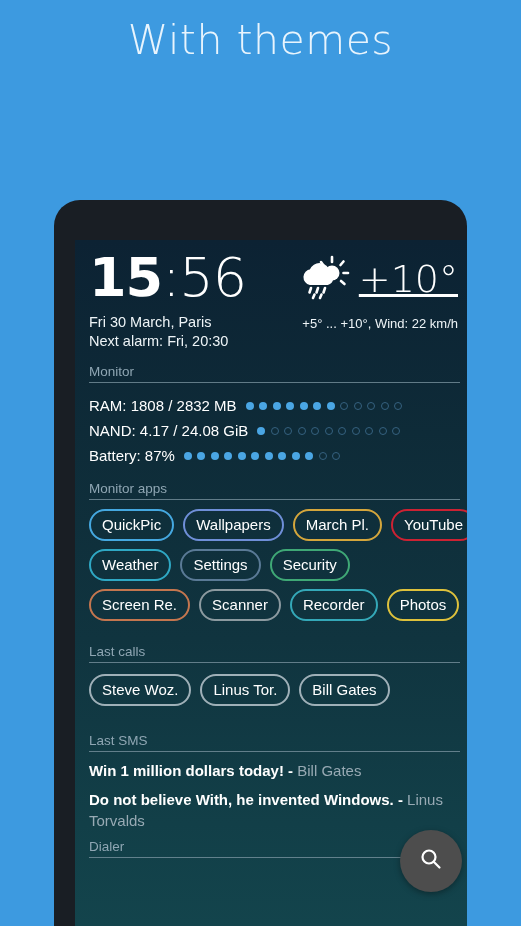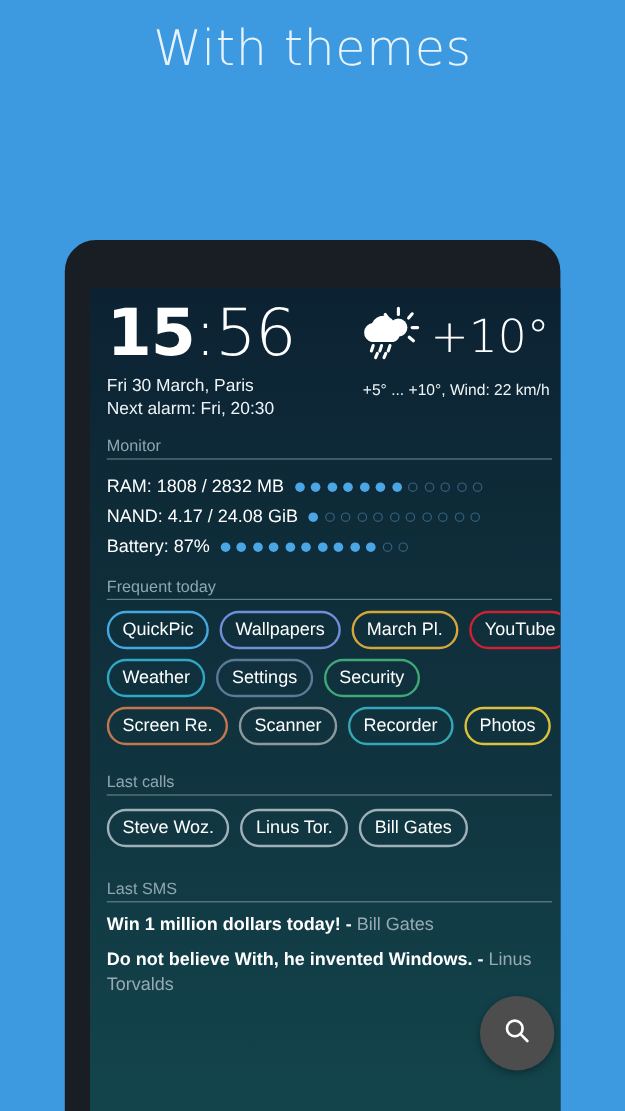--- a/index.html
+++ b/index.html
@@ -58,20 +58,21 @@
     color:#eef4f7;
     font-size:14.5px;
     line-height:19px;
     margin-top:7px;
   }
   .weather-block{ text-align:right; padding-top:6px; padding-right:2px;}
   .weather-top{ display:flex; align-items:center; justify-content:flex-end; gap:6px;}
   .temp{
     color:#ffffff; font-size:38px; font-weight:300; line-height:40px;
     font-family:"DejaVu Sans", sans-serif;
+    text-decoration:underline;
   }
   .weather-sub{
     color:#eef4f7; font-size:13px; margin-top:12px;
   }
 
   
   .section{ padding:0 14px; margin-top:13px; }
   .section-label{
     color:#8fa6b3; font-size:13.5px; padding-bottom:3px;
   }
@@ -227,21 +228,21 @@
             <span class="dot on" style="background: rgb(74, 166, 228);"></span>
             <span class="dot on" style="background: rgb(74, 166, 228);"></span>
             <span class="dot on" style="background: rgb(74, 166, 228);"></span>
             <span class="dot off" style="border-color: rgb(53, 97, 127);"></span>
             <span class="dot off" style="border-color: rgb(53, 97, 127);"></span>
           </div>
         </div>
       </div>
 
     <div class="section">
-      <div class="section-label">Frequent today</div>
+      <div class="section-label">Monitor apps</div>
       <div class="section-rule"></div>
     </div>
     <div class="chip-rows" id="app-chip-rows">
         <div class="chip-row">
           <div class="chip" style="border-color: rgb(69, 168, 224);">QuickPic</div>
           <div class="chip" style="border-color: rgb(111, 143, 216);">Wallpapers</div>
           <div class="chip" style="border-color: rgb(212, 166, 60);">March Pl.</div>
           <div class="chip" style="border-color: rgb(204, 34, 51);">YouTube</div>
         </div>
         <div class="chip-row">
@@ -271,20 +272,24 @@
 
     <div class="section">
       <div class="section-label">Last SMS</div>
       <div class="section-rule"></div>
     </div>
     <div class="sms-list" id="sms-list">
         <div class="sms-item"><span>Win 1 million dollars today! - </span><span class="sender">Bill Gates</span></div>
         <div class="sms-item"><span>Do not believe With, he invented Windows. - </span><span class="sender">Linus Torvalds</span></div>
       </div>
 
+    <div class="section" style="margin-top:8px">
+      <div class="section-label">Dialer</div>
+      <div class="section-rule"></div>
+    </div>
 
     <div class="fab">
       <span>
         <svg width="26" height="26" viewBox="0 0 26 26" fill="none" stroke="#ffffff" stroke-width="2.2" stroke-linecap="round">
           <circle cx="11" cy="11" r="6.5"></circle>
           <line x1="16" y1="16" x2="21.5" y2="21.5"></line>
         </svg>
       </span>
     </div>
 

